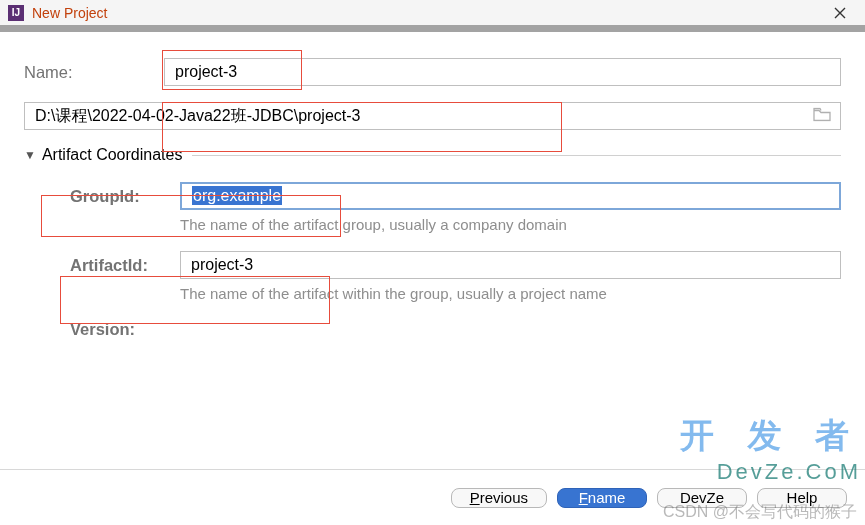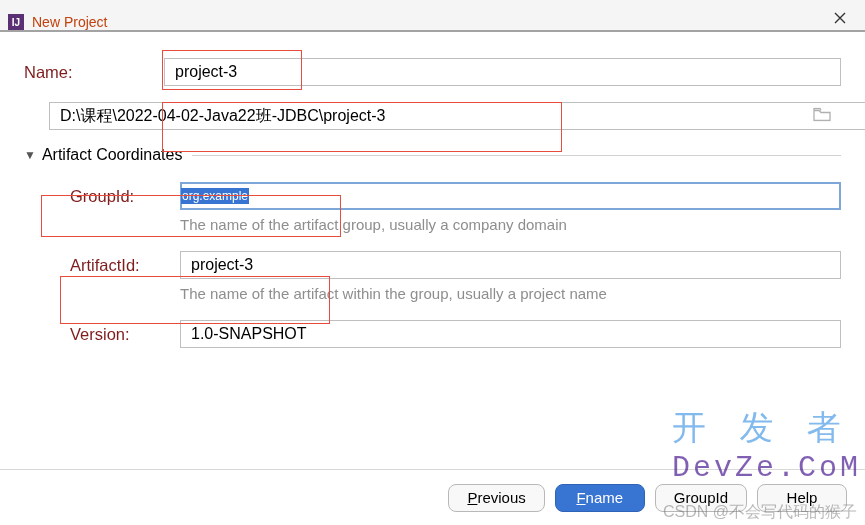--- a/index.html
+++ b/index.html
@@ -8,23 +8,23 @@
   font-size: 15px;
   background: #fff;
   width: 865px;
   height: 525px;
   overflow: hidden;
   position: relative;
 }
 .titlebar {
   height: 32px;
   background: #f5f5f5;
-  border-bottom: 2px solid #a3a3a3;
-  display: flex;
-  align-items: flex-end;
+  border-bottom: 7px solid #a3a3a3;
+  display: flex;
+  align-items: center;
   padding: 0 8px;
 }
 .titlebar .app-icon {
   width: 16px; height: 16px;
   background: #5b2f73;
   margin-right: 8px;
   display: inline-flex;
   align-items: center;
   justify-content: center;
   color: #fff;
@@ -46,23 +46,23 @@
   padding: 26px 24px 0 24px;
 }
 .row {
   display: flex;
   align-items: center;
   margin-bottom: 16px;
 }
 .row .label {
   width: 140px;
   font-size: 16.5px;
-  color: #7f1d1d;
-}
-.row .label.sub { width: 126px; padding-left: 16px; }
+  color: #737373;
+}
+.row .label.sub { width: 126px; padding-left: 16px; font-weight: bold; }
 .row .field {
   flex: 1;
   position: relative;
 }
 .row input[type="text"] {
   width: 100%;
   height: 28px;
   padding: 4px 10px;
   font-size: 16px;
   border: 1px solid #bfbfbf;
@@ -82,23 +82,23 @@
   color: #b8b8b8;
   cursor: pointer;
 }
 .sel-highlight {
   background: #3874d1;
   color: #fff;
   padding: 1px 1px;
 }
 .input-overlay {
   position: absolute;
-  left: 1px; top: 50%;
+  left: 12px; top: 50%;
   transform: translateY(-50%);
-  font-size: 12px;
+  font-size: 16px;
   pointer-events: none;
   text-align: right;
 }
 .collapsible {
   display: flex;
   align-items: center;
   margin: 8px 0 18px 0;
   font-size: 16px;
 }
 .collapsible .chev {
@@ -131,21 +131,21 @@
   height: 56px;
   border-top: 1px solid #d8d8d8;
   display: flex;
   align-items: center;
   justify-content: flex-end;
   padding: 0 18px;
   gap: 10px;
   background: #fff;
 }
 .btn {
-  height: 28px;
+  height: 20px;
   min-width: 90px;
   padding: 0 18px;
   border: 1px solid #b8b8b8;
   background: #f8f8f8;
   font-size: 15px;
   cursor: pointer;
   border-radius: 8px;
   font-family: inherit;
 }
 .btn.primary {
@@ -155,31 +155,30 @@
 }
 .watermark {
   position: absolute;
   right: 4px;
   bottom: 40px;
   pointer-events: none;
 }
 .watermark .cn {
   color: #4f9de7;
   font-size: 34px;
-  font-weight: 400;
+  font-weight: 700;
   letter-spacing: 12px;
   opacity: 0.7;
 }
 .watermark .en {
-  color: #4c1d95;
-  font-size: 30px;
+  color: #0f766e;
+  font-size: 22px;
   letter-spacing: 3px;
   opacity: 0.7;
   text-align: right;
-  font-family: Liberation Mono, monospace;
 }
 .csdn-wm {
   position: absolute;
   right: 8px;
   bottom: 2px;
   font-size: 16px;
   color: rgba(100,100,100,0.45);
 }
 .ul { text-decoration: underline; }
 </style>
@@ -200,21 +199,21 @@
 
   <div class="row">
     <div class="label">Name:</div>
     <div class="field">
       <input type="text" value="project-3" style="">
     </div>
   </div>
 
   <div class="row">
     <div class="field">
-      <input type="text" style="padding-right: 34px; margin-left: 25px;" value="D:\课程\2022-04-02-Java22班-JDBC\project-3">
+      <input type="text" style="padding-right: 34px;" value="D:\课程\2022-04-02-Java22班-JDBC\project-3">
       <span class="folder-icon">
         <svg width="18" height="14" viewBox="0 0 18 14">
             <path d="M1 3 L6 3 L8 5 L17 5 L17 13 L1 13 Z M1 3 L1 1 L7 1 L8 3" fill="none" stroke="#b0b0b0" stroke-width="1.3"></path>
           </svg>
       </span>
     </div>
   </div>
 
   <div class="collapsible">
     <span class="chev">▼</span>
@@ -236,36 +235,33 @@
     <div class="row">
       <div class="label sub">ArtifactId:</div>
       <div class="field">
         <input type="text" value="project-3" style="">
       </div>
     </div>
     <div class="hint">The name of the artifact within the group, usually a project name</div>
 
     <div class="row">
       <div class="label sub">Version:</div>
-      <div class="field">
-        <input type="text" value="1.0-SNAPSHOT" style="">
-      </div>
     </div>
   </div>
 </div>
 
 <div class="redbox" style="left:162px; top:50px; width:140px; height:40px;"></div>
 <div class="redbox" style="left:162px; top:102px; width:400px; height:50px;"></div>
 <div class="redbox" style="left:41px; top:195px; width:300px; height:42px;"></div>
 <div class="redbox" style="left:60px; top:276px; width:270px; height:48px;"></div>
 
 <div class="footer">
   <button class="btn"><span class="ul">P</span><span>revious</span></button>
   <button class="btn primary"><span class="ul">F</span><span>name</span></button>
-  <button class="btn">GroupId</button>
+  <button class="btn">DevZe</button>
   <button class="btn">Help</button>
 </div>
 
 <div class="watermark">
   <div class="cn">开 发 者</div>
   <div class="en">DevZe.CoM</div>
 </div>
 <div class="csdn-wm">CSDN @不会写代码的猴子</div>
 
 </body></html>

